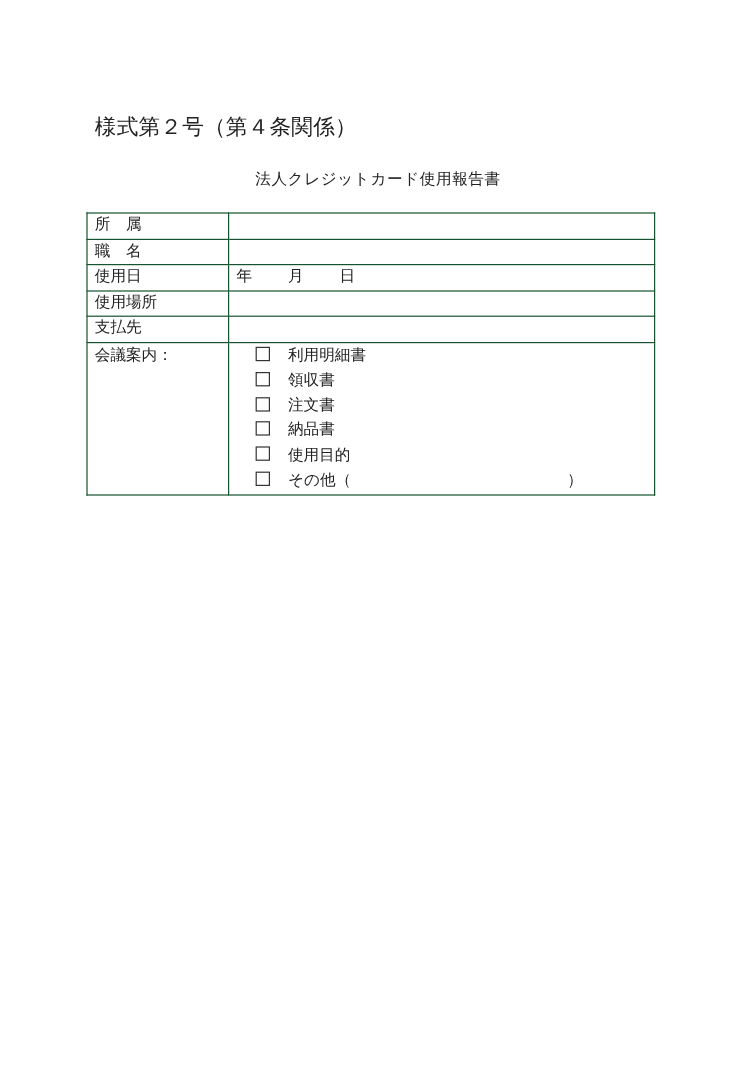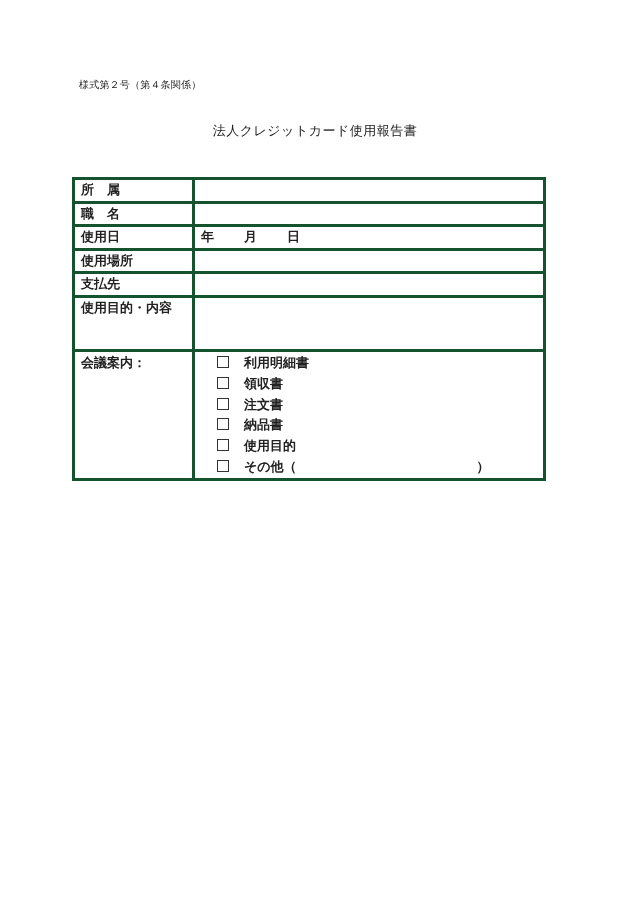--- a/index.html
+++ b/index.html
@@ -1,22 +1,22 @@
 <!DOCTYPE html>
 <html><head>
 <meta charset="utf-8">
 <style>
   html, body { margin: 0; padding: 0; background: #ffffff; }
   body { width: 630px; height: 903px; position: relative; overflow: hidden;
          font-family: "DejaVu Serif", "Liberation Serif", serif; color: #222; }
-  .form-number { position: absolute; left: 79px; top: 78px; font-size: 10px; letter-spacing: 0.2px; }
-  .doc-title { position: absolute; left: 0; width: 630px; top: 122px; text-align: center; font-size: 13px; letter-spacing: 0.5px; }
+  .form-number { position: absolute; left: 79px; top: 94px; font-size: 18px; letter-spacing: 0.2px; }
+  .doc-title { position: absolute; left: 0; width: 630px; top: 140px; text-align: center; font-size: 13px; letter-spacing: 0.5px; }
   table.report { position: absolute; left: 72px; top: 177px; width: 474px; border-collapse: collapse;
                  font-size: 13px; }
-  table.report td { border: 3px solid #14532d; padding: 0 6px; vertical-align: top; line-height: 20px; font-weight: bold; }
+  table.report td { border: 1px solid #14532d; padding: 0 6px; vertical-align: top; line-height: 20px; }
   td.label { width: 105px; }
   tr.r21 td { height: 20px; }
   tr.r22 td { height: 21px; }
   tr.purpose td { height: 51px; }
   tr.attach td { height: 125px; padding-top: 1px; }
   .date-cell span { display: inline-block; }
   .gap1 { width: 30px; }
   .gap2 { width: 30px; }
   .attach-list { list-style: none; margin: 0; padding: 0; }
   .attach-list li { height: 20.8px; line-height: 20.8px; white-space: nowrap; margin-left: 16px; }
@@ -46,24 +46,20 @@
     </td>
   </tr>
   <tr class="r21">
     <td class="label">使用場所</td>
     <td></td>
   </tr>
   <tr class="r22">
     <td class="label">支払先</td>
     <td></td>
   </tr>
-  <tr class="purpose">
-    <td class="label">使用目的・内容</td>
-    <td></td>
-  </tr>
   <tr class="attach">
     <td class="label">会議案内：</td>
     <td>
       <ul class="attach-list">
         <li><span class="checkbox"></span><span>利用明細書</span></li>
         <li><span class="checkbox"></span><span>領収書</span></li>
         <li><span class="checkbox"></span><span>注文書</span></li>
         <li><span class="checkbox"></span><span>納品書</span></li>
         <li><span class="checkbox"></span><span>使用目的</span></li>
         <li><span class="checkbox"></span><span>その他（</span><span class="paren-space"></span><span>）</span></li>

